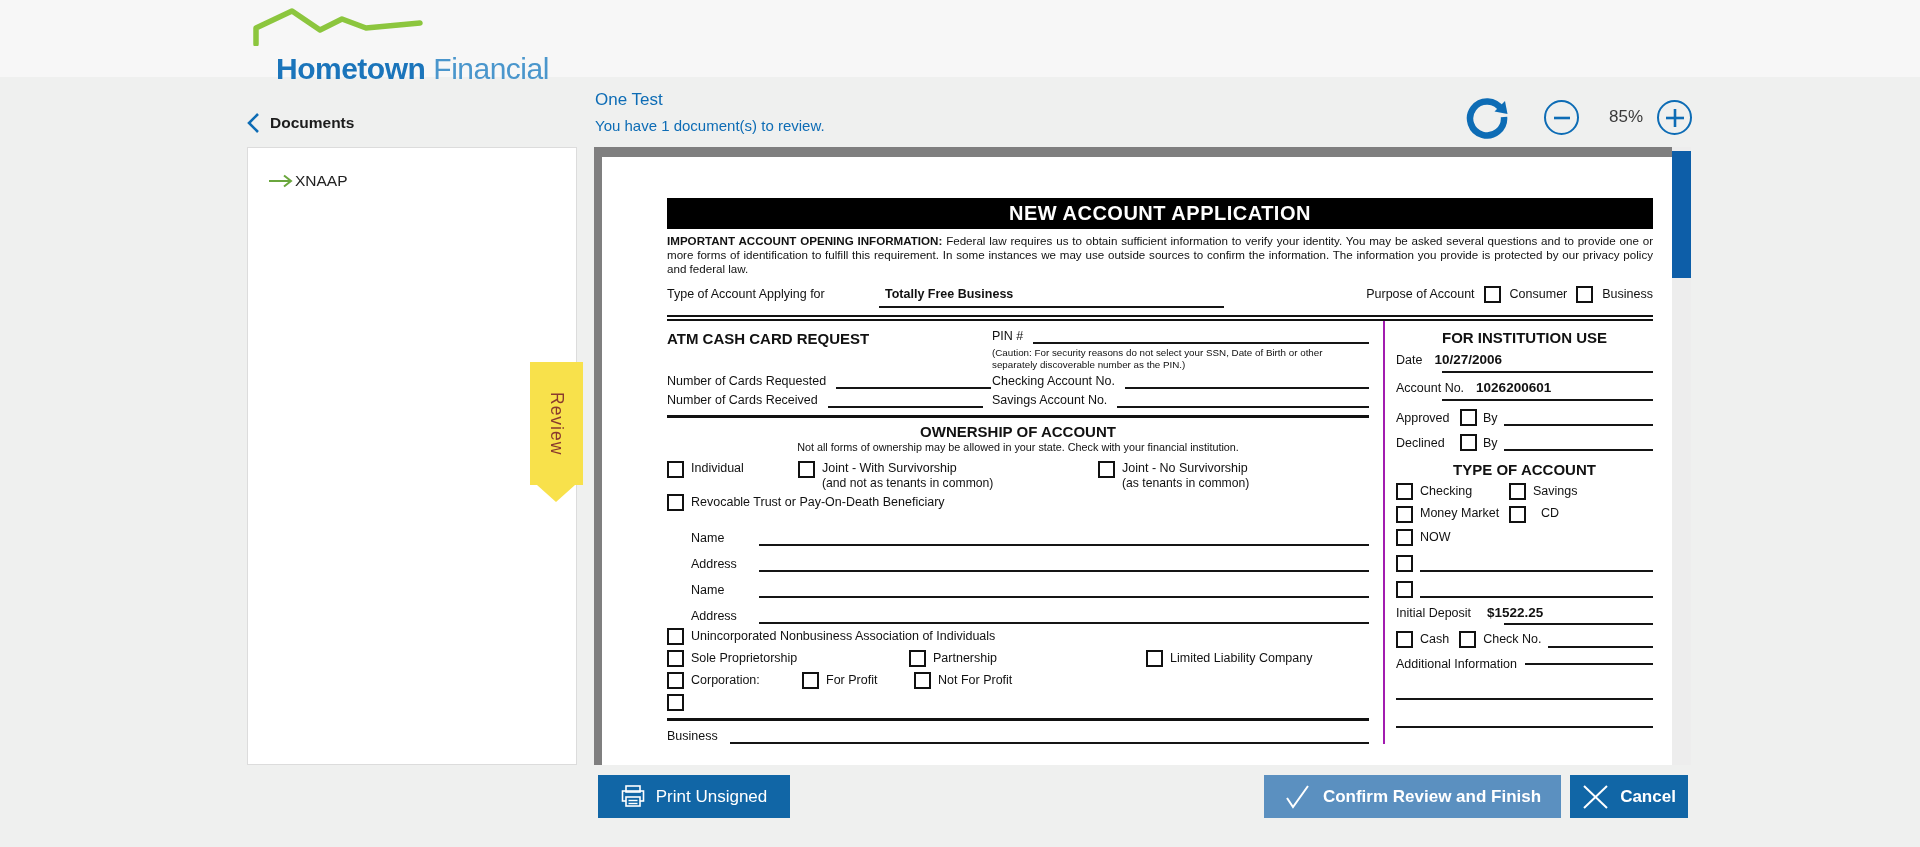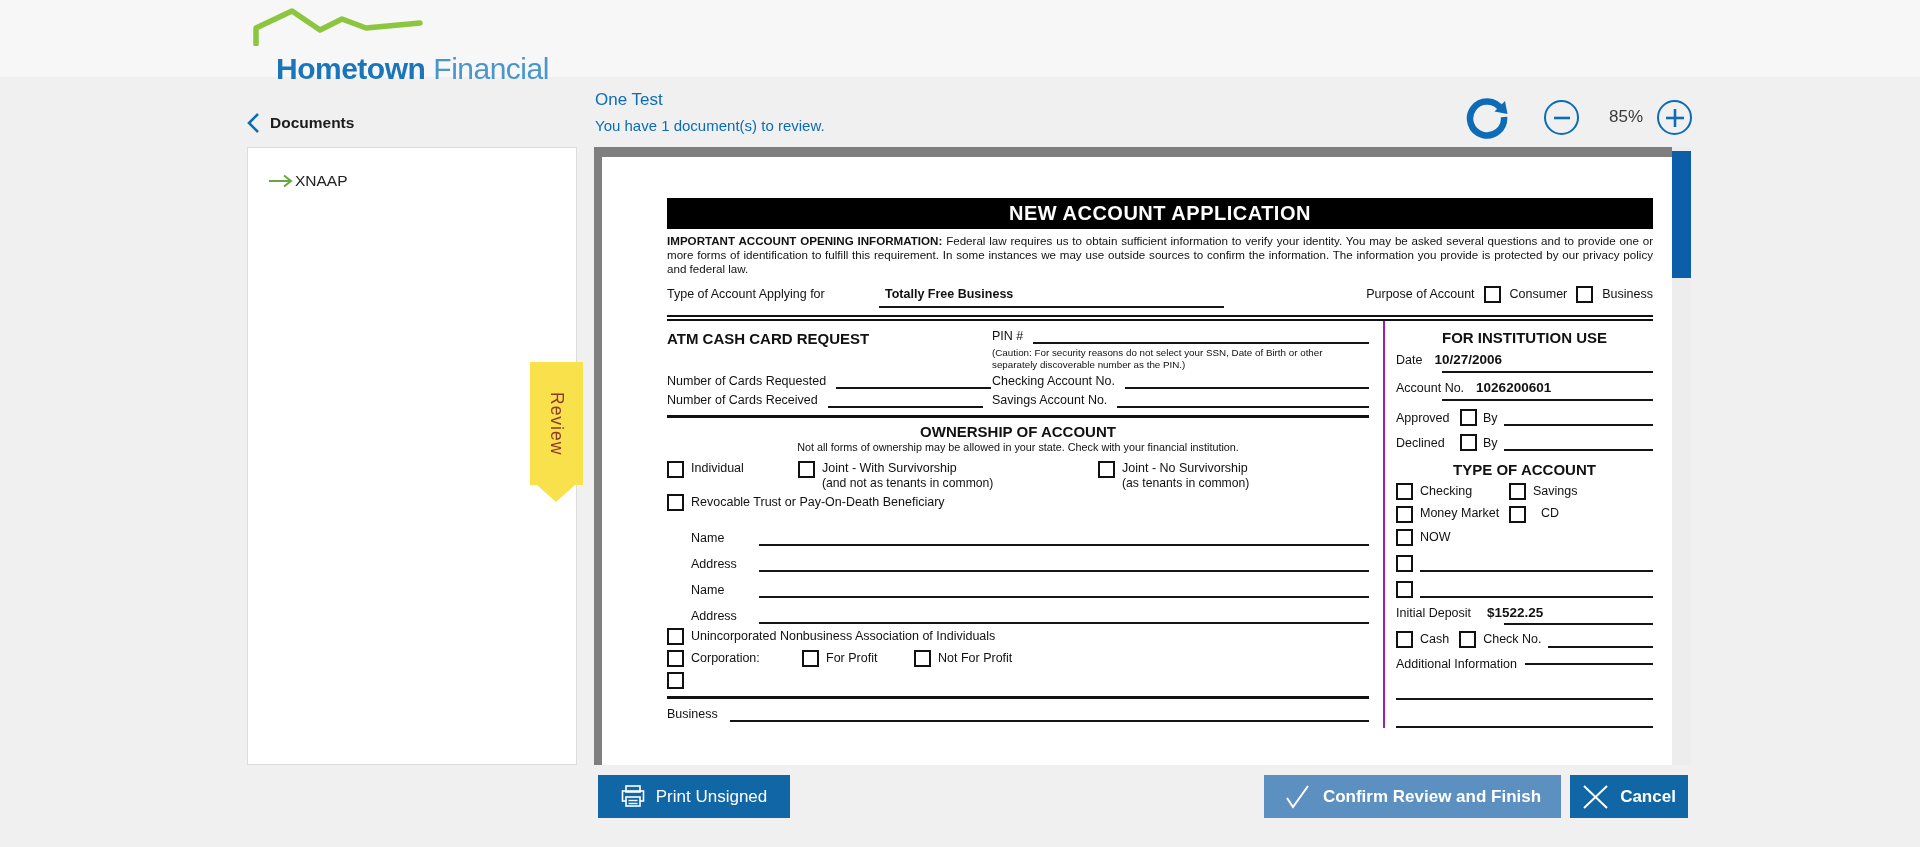--- a/index.html
+++ b/index.html
@@ -309,20 +309,34 @@
             </div>
           </div>
 
           <div class="chk-row" style="margin-top:4px">
             <span class="chk">
               <span class="cbx"></span>
               <span>Unincorporated Nonbusiness Association of Individuals</span>
             </span>
           </div>
 
+          <div class="chk-row">
+            <span class="chk w242">
+              <span class="cbx"></span>
+              <span>Sole Proprietorship</span>
+            </span>
+            <span class="chk w237">
+              <span class="cbx"></span>
+              <span>Partnership</span>
+            </span>
+            <span class="chk">
+              <span class="cbx"></span>
+              <span>Limited Liability Company</span>
+            </span>
+          </div>
 
           <div class="chk-row">
             <span class="chk w135">
               <span class="cbx"></span>
               <span>Corporation:</span>
             </span>
             <span class="chk w107">
               <span class="cbx"></span>
               <span>For Profit</span>
             </span>

